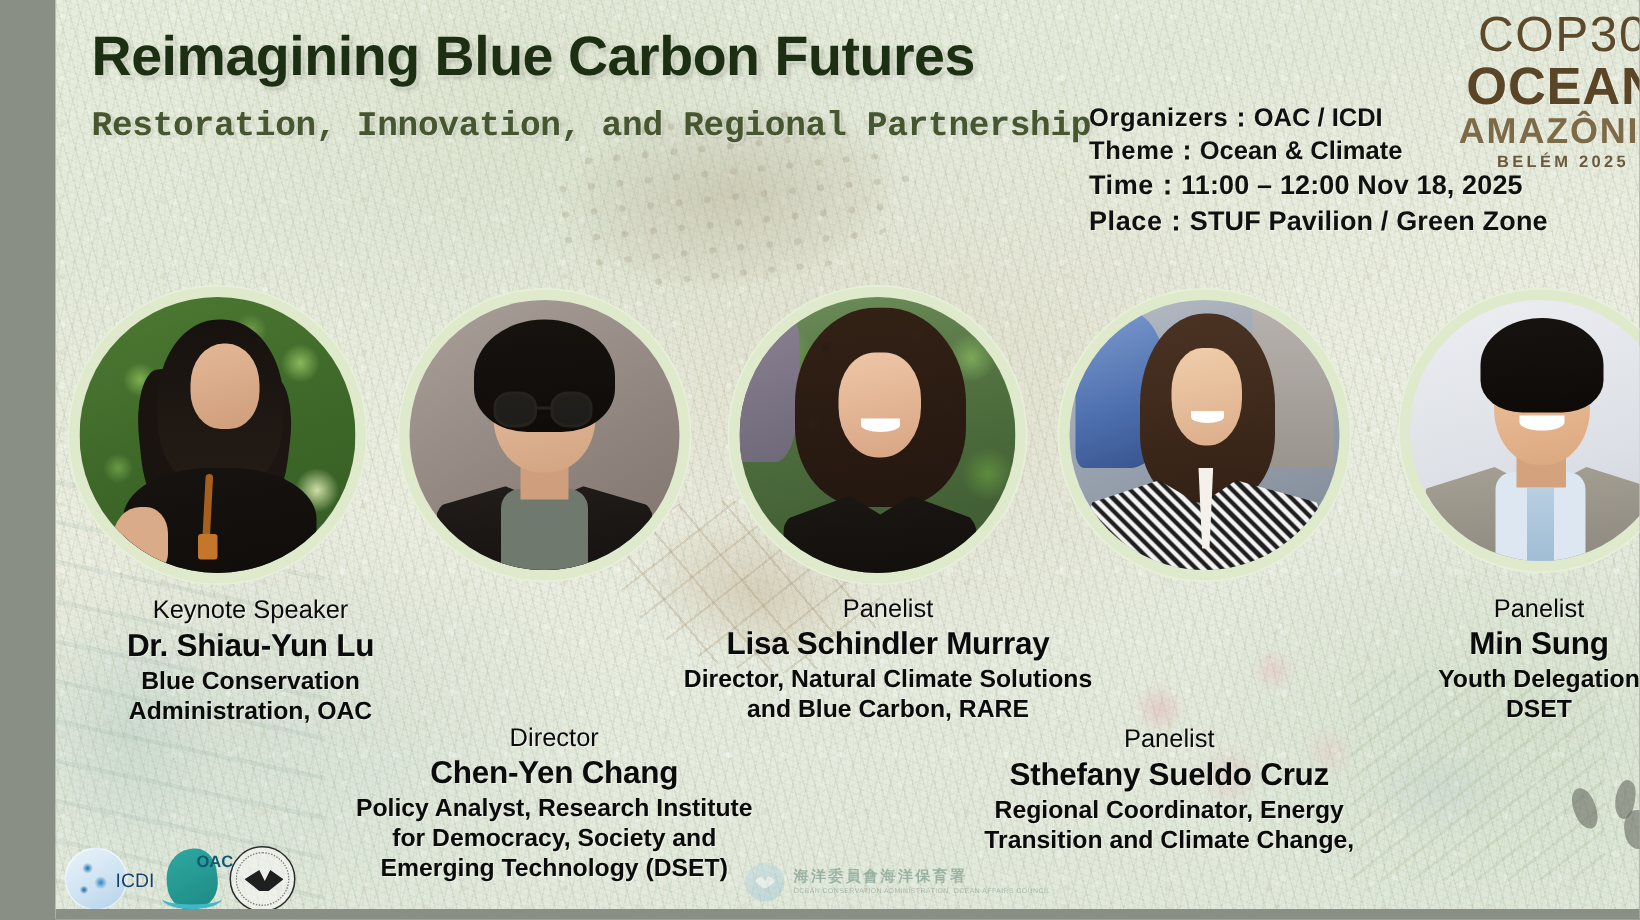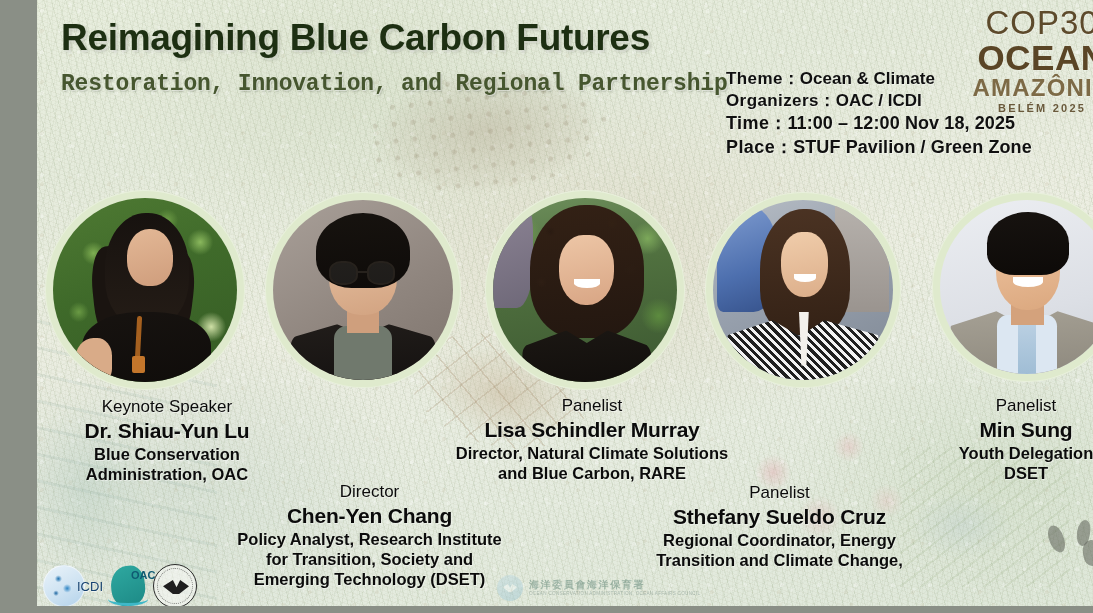--- a/index.html
+++ b/index.html
@@ -477,25 +477,25 @@
   <div class="illus kelp-l"></div>
   <div class="illus fish-r"></div>
   <div class="fish-body fb1"></div>
   <div class="fish-body fb2"></div>
   <div class="fish-body fb3"></div>
 
   <div class="title">Reimagining Blue Carbon Futures</div>
   <div class="subtitle">Restoration, Innovation, and Regional Partnership</div>
 
   <div class="details">
+    <div class="row r2">
+      <span class="lbl">Organizers</span><span>：</span><span>OAC / ICDI</span>
+    </div>
     <div class="row r1">
       <span class="lbl">Theme</span><span>：</span><span>Ocean &amp; Climate</span>
-    </div>
-    <div class="row r2">
-      <span class="lbl">Organizers</span><span>：</span><span>OAC / ICDI</span>
     </div>
     <div class="row r3">
       <span class="lbl">Time</span><span>：</span><span>11:00 – 12:00 Nov 18, 2025</span>
     </div>
     <div class="row r4">
       <span class="lbl">Place</span><span>：</span><span>STUF Pavilion / Green Zone</span>
     </div>
   </div>
 
   <div class="cop">
@@ -569,21 +569,21 @@
     <div class="role">Keynote Speaker</div>
     <div class="name">Dr. Shiau-Yun Lu</div>
     <div class="aff">Blue Conservation</div>
     <div class="aff">Administration, OAC</div>
   </div>
 
   <div class="cap" id="c1">
     <div class="role">Director</div>
     <div class="name">Chen-Yen Chang</div>
     <div class="aff">Policy Analyst, Research Institute</div>
-    <div class="aff">for Transition, Society and</div>
+    <div class="aff">for Democracy, Society and</div>
     <div class="aff">Emerging Technology (DSET)</div>
   </div>
 
   <div class="cap" id="c2">
     <div class="role">Panelist</div>
     <div class="name">Lisa Schindler Murray</div>
     <div class="aff">Director, Natural Climate Solutions</div>
     <div class="aff">and Blue Carbon, RARE</div>
   </div>
 

